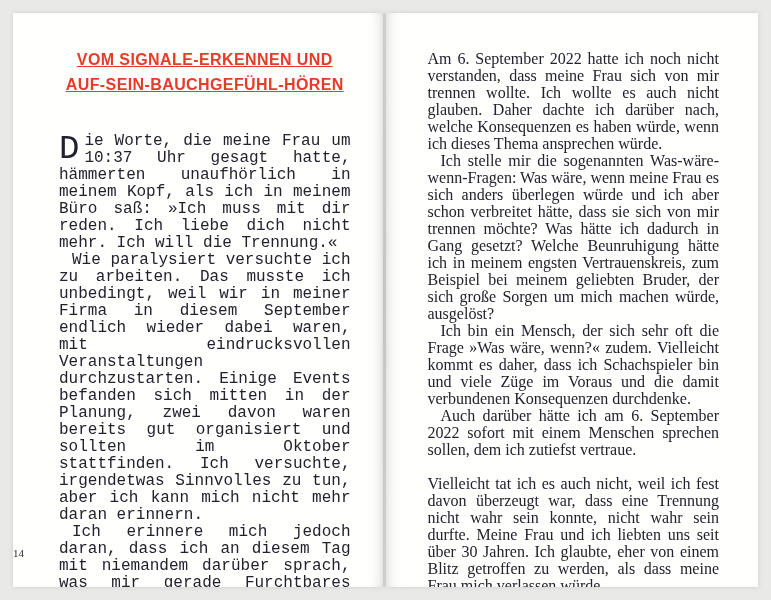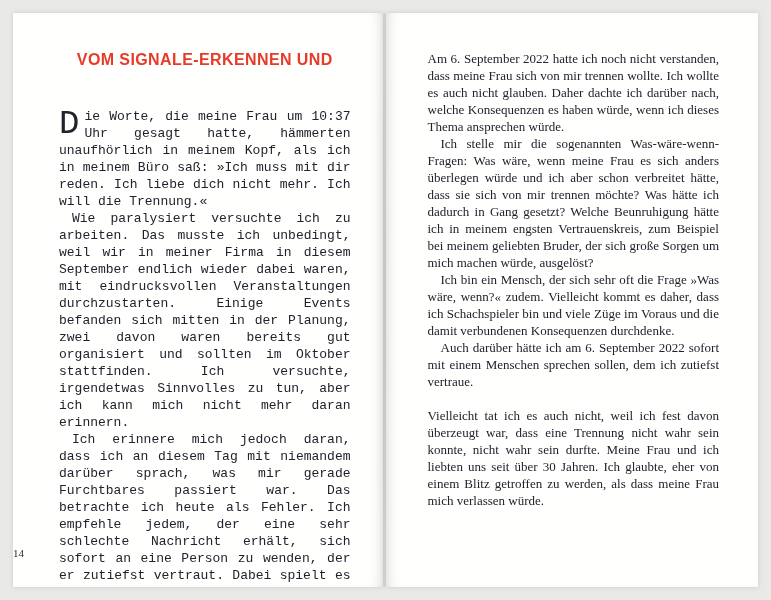--- a/index.html
+++ b/index.html
@@ -39,27 +39,27 @@
   .heading {
     margin: 8px 0 0 0;
     text-align: center;
     font-family: "Liberation Sans", sans-serif;
     font-weight: 700;
     font-size: 16px;
     line-height: 25px;
     letter-spacing: 0.4px;
     color: #e63b28;
   }
-  .heading .heading-line { display: block; }
+  .heading .heading-line { display: block; text-decoration: underline; }
   .body-text { }
   .left .body-text { margin-top: 36px; font-family: Liberation Mono, monospace; }
   .right .body-text { margin-top: 11px; }
   .para {
     margin: 0;
-    font-size: 13px;
+    font-size: 16px;
     line-height: 17px;
     color: #22222e;
     text-align: justify;
     hyphens: auto;
     -webkit-hyphens: auto;
   }
   .para.indent { text-indent: 13px; }
   .para.section-break { margin-top: 17px; }
   .para.dropcap::first-letter {
     float: left;
@@ -77,20 +77,21 @@
   }
 </style>
 </head>
 <body>
 
 <div class="spread">
 
   <section class="page left">
     <h1 class="heading">
       <span class="heading-line">VOM SIGNALE-ERKENNEN UND</span>
+      <span class="heading-line">AUF-SEIN-BAUCHGEFÜHL-HÖREN</span>
     </h1>
     <div class="body-text">
       <p lang="de" class="para dropcap">Die Worte, die meine Frau um 10:37 Uhr gesagt hatte, hämmerten unaufhörlich in meinem Kopf, als ich in meinem Büro saß: »Ich muss mit dir reden. Ich liebe dich nicht mehr. Ich will die Trennung.«</p>
       <p lang="de" class="para indent">Wie paralysiert versuchte ich zu arbeiten. Das musste ich unbedingt, weil wir in meiner Firma in diesem September endlich wieder dabei waren, mit eindrucksvollen Veranstaltungen durchzustarten. Einige Events befanden sich mitten in der Planung, zwei davon waren bereits gut organisiert und sollten im Oktober stattfinden. Ich versuchte, irgendetwas Sinnvolles zu tun, aber ich kann mich nicht mehr daran erinnern.</p>
       <p lang="de" class="para indent">Ich erinnere mich jedoch daran, dass ich an diesem Tag mit niemandem darüber sprach, was mir gerade Furchtbares passiert war. Das betrachte ich heute als Fehler. Ich empfehle jedem, der eine sehr schlechte Nachricht erhält, sich sofort an eine Person zu wenden, der er zutiefst vertraut. Dabei spielt es keine Rolle, um welche Art von schlechter Nachricht es sich handelt – sei es von einem Arzt, dem Finanzamt oder, wie in meinem Fall, von der Ehefrau. Sowie man die schockierende Nachricht mit jemandem geteilt hat, ist man nicht mehr allein damit, und es gibt jemanden, der weiß, wie es einem gerade geht. Dieser Mensch kann zum Beispiel Trost spenden oder davon abhalten, falsche oder auch gar keine Entscheidungen zu treffen. Im Fall einer Trennung wäre es zudem hilfreich, sich juristischen Rat bei einem Familienanwalt einzuholen, um keine schwerwiegenden Fehler zu machen.</p>
     </div>
     <div class="page-number">14</div>
   </section>
 
   <div class="gutter"></div>

